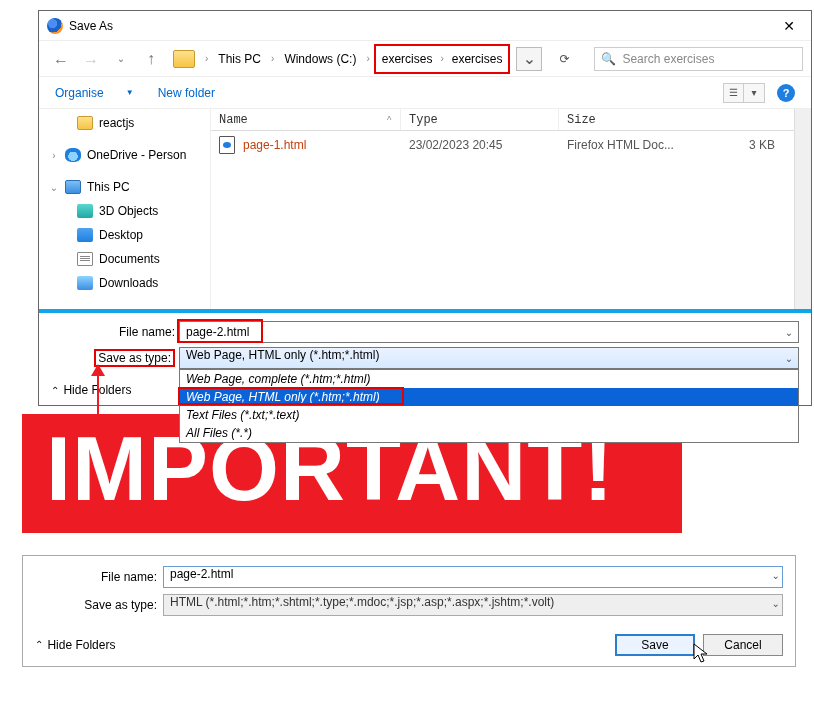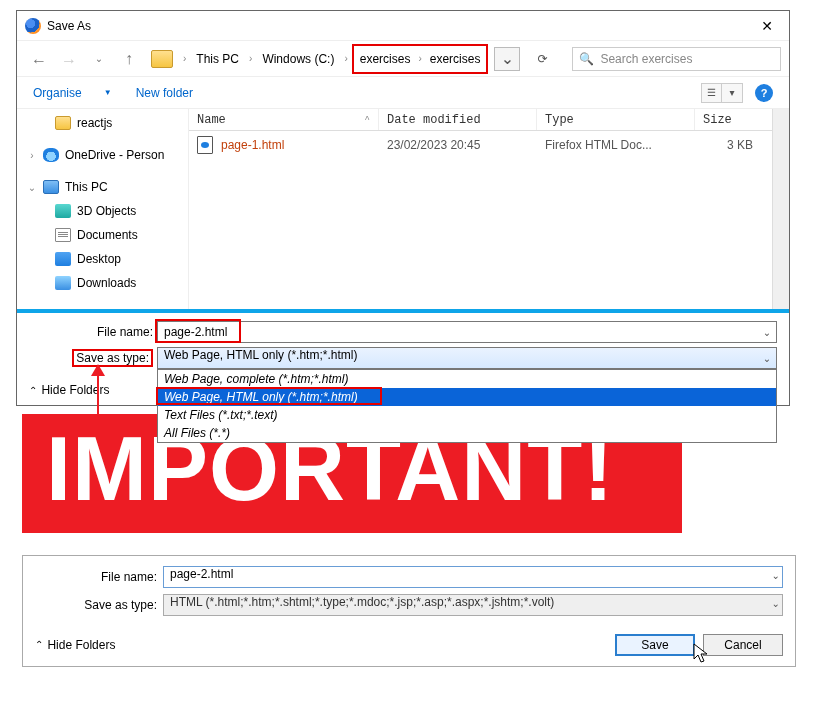--- a/index.html
+++ b/index.html
@@ -11,21 +11,21 @@
       width: 814px;
       position: relative;
     }
     
     .dialog {
       border: 1px solid #666;
       background: #fff;
       position: relative;
     }
     .dialog1 {
-      margin: 10px 12px 0 16px;
+      margin: 10px 12px 0 38px;
       width: 774px;
     }
     .titlebar {
       display: flex;
       align-items: center;
       height: 30px;
       padding: 0 2px 0 8px;
       background: #fff;
       border-bottom: 1px solid #eee;
     }
@@ -368,41 +368,40 @@
         <div class="tree-item" style="padding-left:0">
           <span class="chev">⌄</span>
           <span class="ico ico-pc"></span>
           <span>This PC</span>
         </div>
         <div class="tree-item sub">
           <span class="ico ico-3d"></span>
           <span>3D Objects</span>
         </div>
         <div class="tree-item sub">
+          <span class="ico ico-desktop"></span>
+          <span>Desktop</span>
+        </div>
+        <div class="tree-item sub">
           <span class="ico ico-doc"></span>
           <span>Documents</span>
-        </div>
-        <div class="tree-item sub">
-          <span class="ico ico-desktop"></span>
-          <span>Desktop</span>
         </div>
         <div class="tree-item sub">
           <span class="ico ico-down"></span>
           <span>Downloads</span>
         </div>
       </div>
     </div>
 
     <div class="fileview">
       <div class="fv-header">
         <div class="fv-col name">
           <span>Name</span>
           <span class="sortup" style="margin-left:auto">^</span>
         </div>
-        <div class="fv-col date">Date modified</div>
         <div class="fv-col type">Type</div>
         <div class="fv-col size">Size</div>
       </div>
       <div class="fv-row">
         <div class="fv-cell name">
           <span class="file-icon"></span>
           <span>page-1.html</span>
         </div>
         <div class="fv-cell date">23/02/2023 20:45</div>
         <div class="fv-cell type">Firefox HTML Doc...</div>

